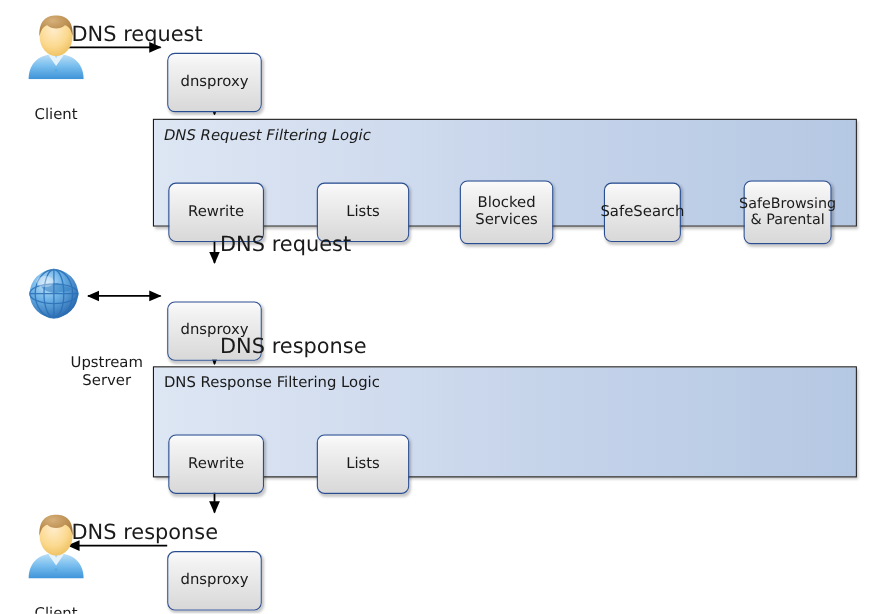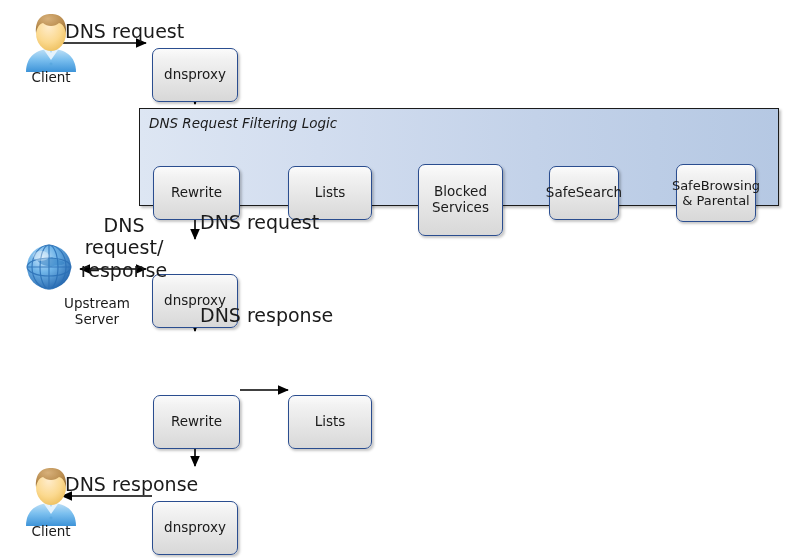--- a/index.html
+++ b/index.html
@@ -77,20 +77,21 @@
 
   
   .actor-label {
     position: absolute;
     font-size: 13.5px;
     color: #1a1a1a;
     text-align: center;
     line-height: 1.18;
     white-space: pre-line;
     width: 96px;
+    margin-top: 27px;
   }
   .actor-icon {
     position: absolute;
   }
 </style>
 </head>
 <body>
 
 <div id="canvas">
 
@@ -194,35 +195,35 @@
   <div class="node" style="left:152px; top:242px; width:86px; height:54px;">dnsproxy</div>
 
   <div class="node" style="left:152px; top:469px; width:86px; height:54px;">dnsproxy</div>
 
   <div class="group" style="left:139px; top:108px; width:640px; height:98px;font-style:italic;">
     <div class="group-title">DNS Request Filtering Logic</div>
   </div>
 
   <div class="node" style="left:153px; top:134px; width:87px; height:54px;">Rewrite</div>
   <div class="node" style="left:288px; top:134px; width:84px; height:54px;">Lists</div>
-  <div class="node" style="left:418px; top:132px; width:85px; height:72px;">Blocked
+  <div class="node" style="left:418px; top:132px; width:85px; height:58px;">Blocked
 Services</div>
   <div class="node" style="left:549px; top:134px; width:70px; height:54px;">SafeSearch</div>
   <div class="node" style="left:676px; top:132px; width:80px; height:58px; font-size:13px;">SafeBrowsing
 &amp; Parental</div>
 
+  <div class="group" style="left:139px; top:333px; width:640px; height:101px;">
+    <div class="group-title">DNS Response Filtering Logic</div>
+  </div>
 
   <div class="node" style="left:153px; top:363px; width:87px; height:54px;">Rewrite</div>
   <div class="node" style="left:288px; top:363px; width:84px; height:54px;">Lists</div>
 
   <div class="edge-label left-align" style="left:65px; top:20px;">DNS request</div>
 
   <div class="edge-label left-align" style="left:200px; top:211px;">DNS request</div>
 
-  <div class="edge-label" style="left:77px; top:214px; width:94px;">DNS
-request/
-response</div>
 
   <div class="edge-label left-align" style="left:200px; top:304px;">DNS response</div>
 
   <div class="edge-label left-align" style="left:65px; top:473px;">DNS response</div>
 
 </div>
 
 </body></html>

